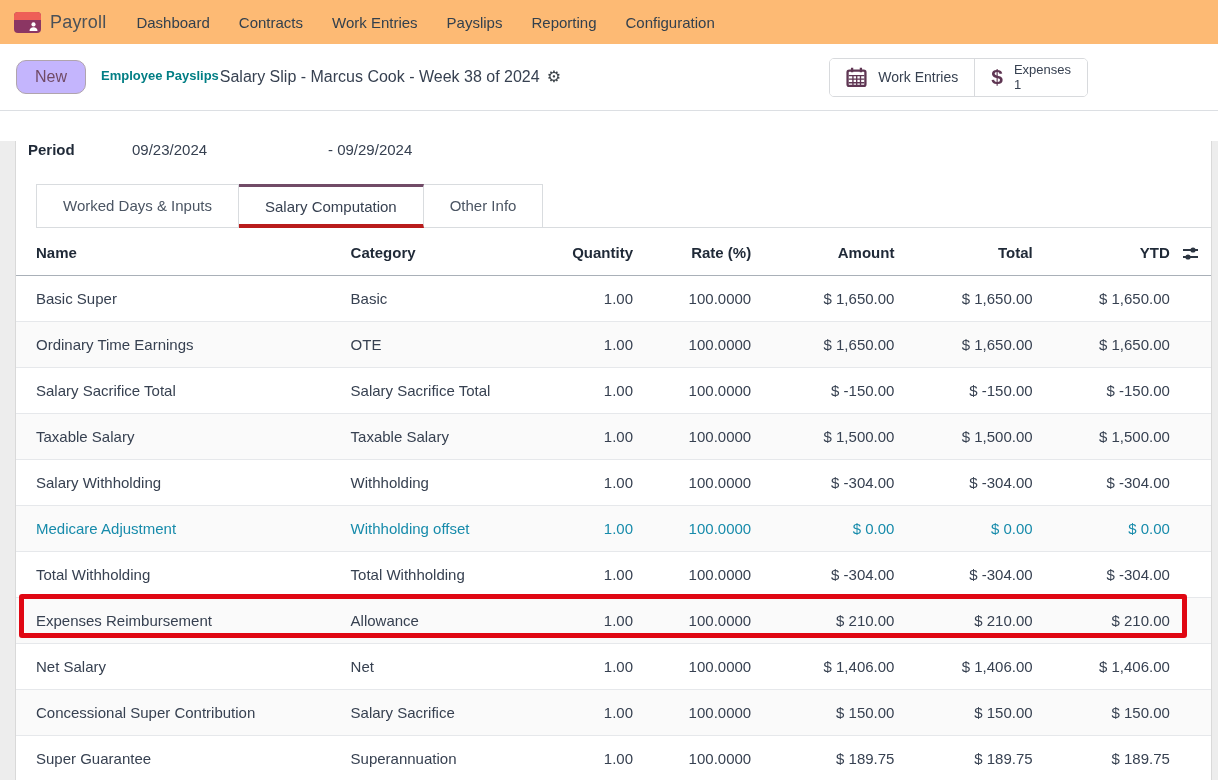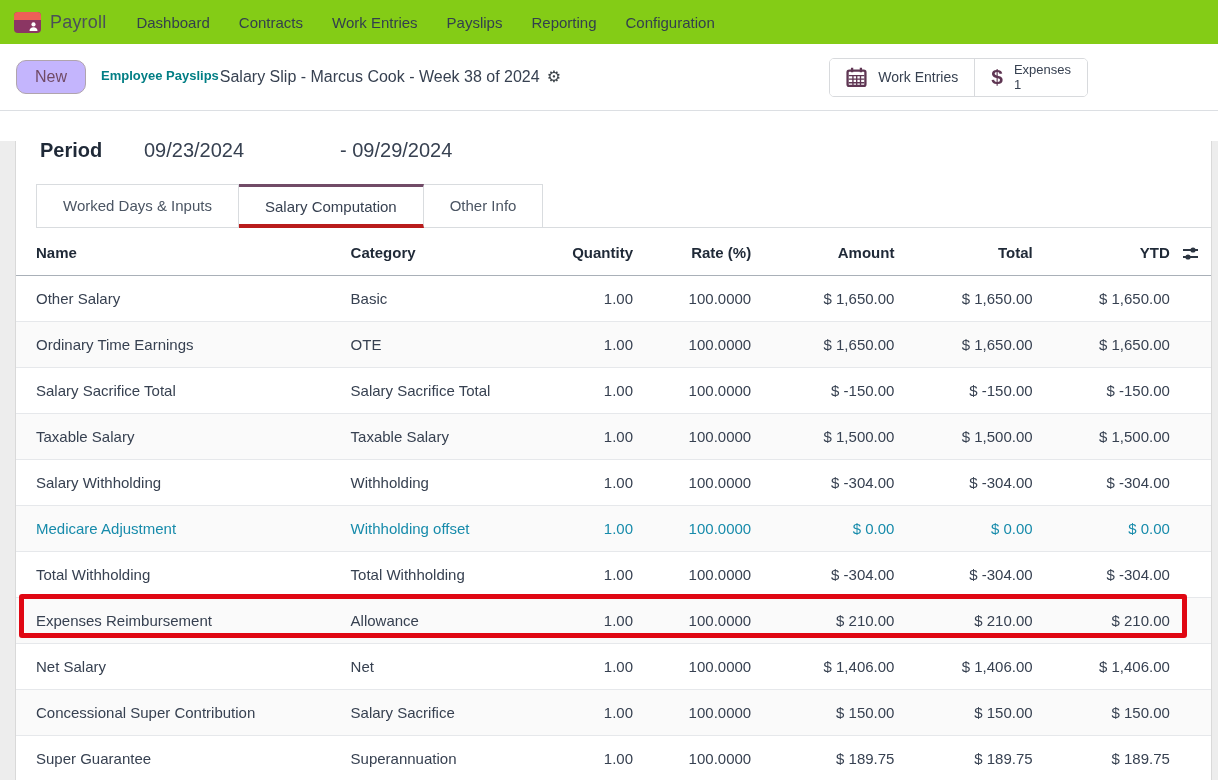--- a/index.html
+++ b/index.html
@@ -1,20 +1,20 @@
 <!DOCTYPE html>
 <html><head>
 <meta charset="utf-8">
 <style>
   * { box-sizing: border-box; margin: 0; padding: 0; }
   html, body { width: 1218px; height: 780px; overflow: hidden; background: #fff;
     font-family: "Liberation Sans", sans-serif; color: #374151; }
 
   
-  .topnav { height: 44px; display: flex; align-items: center; padding-left: 14px; background: #84cc16; }
+  .topnav { height: 44px; display: flex; align-items: center; padding-left: 14px; background: #fdba74; }
   .app-icon { width: 27px; height: 21px; border-radius: 4px; background: #8b3663; position: relative; overflow: hidden; flex: 0 0 auto; }
   .app-icon .stripe { position: absolute; top: 0; left: 0; right: 0; height: 8px; background: #ee5f57; }
   .app-icon svg { position: absolute; right: 3px; bottom: 2px; }
   .brand { margin-left: 9px; font-size: 18px; color: #4a5158; letter-spacing: .2px; }
   .nav-items { display: flex; margin-left: 28px; gap: 25px; }
   .nav-item { font-size: 15px; color: #33404d; cursor: pointer; padding: 4px 2px; }
 
   
   .cpanel { height: 67px; display: flex; align-items: center; padding-left: 16px; border-bottom: 1px solid #dcdfe3; background: #fff; }
   .btn-new { background: #c4b5fd; border: 1px solid #b0a4ad; border-radius: 10px; padding: 7px 18px;
@@ -29,21 +29,21 @@
   .stat-btn + .stat-btn { border-left: 1px solid #d8dadd; }
   .stat-label { font-size: 14px; color: #374151; }
   .stat-col { display: flex; flex-direction: column; align-items: flex-start; line-height: 15px; }
   .stat-col span { font-size: 13px; color: #374151; }
   .dollar-icon { font-size: 21px; font-weight: 700; color: #5f3653; }
 
   
   .content { background: #ededed; height: 668px; padding: 0 6px 0 15px; }
   .sheet { background: #fff; border: 1px solid #d9d9d9; border-top: none; height: 100%; position: relative; }
 
-  .period-row { margin: 30px 0 0 24px; display: flex; align-items: baseline; font-size: 20px; line-height: 18px; }
+  .period-row { margin: 30px 0 0 12px; display: flex; align-items: baseline; font-size: 15px; line-height: 18px; }
   .period-label { font-weight: 700; color: #1f2937; width: 104px; }
   .period-val { color: #374151; cursor: text; }
   .period-start { width: 196px; }
 
   .tabs { display: flex; margin: 25px 0 0 20px; border-bottom: 1px solid #d9dcdf; padding-right: 36px; }
   .tabs::after { content: ""; flex: 1; border-bottom: 1px solid #d9dcdf; margin-bottom: -1px; }
   .tab { height: 44px; line-height: 42px; padding: 0 26px; font-size: 15px; color: #4b5563;
     border: 1px solid #d9dcdf; border-bottom: 1px solid #d9dcdf; margin-bottom: -1px; background: #fff; cursor: pointer; }
   .tab + .tab { border-left: none; }
   .tab.active { border-top: 3px solid #714B67; border-bottom: 4px solid #b91c1c; line-height: 39px; color: #374151; }
@@ -168,21 +168,21 @@
                 <circle cx="11" cy="5" r="2.6" fill="#2d3642"></circle>
                 <line x1="1" y1="12" x2="16" y2="12" stroke="#2d3642" stroke-width="2"></line>
                 <circle cx="6" cy="12" r="2.6" fill="#2d3642"></circle>
               </svg>
             </th>
           </tr>
         </thead>
         <tbody>
 
             <tr>
-              <td>Other Salary</td>
+              <td>Basic Super</td>
               <td>Basic</td>
               <td class="num">1.00</td>
               <td class="num">100.0000</td>
               <td class="num">$ 1,650.00</td>
               <td class="num">$ 1,650.00</td>
               <td class="num">$ 1,650.00</td>
               <td></td>
             </tr>
 
             <tr>

